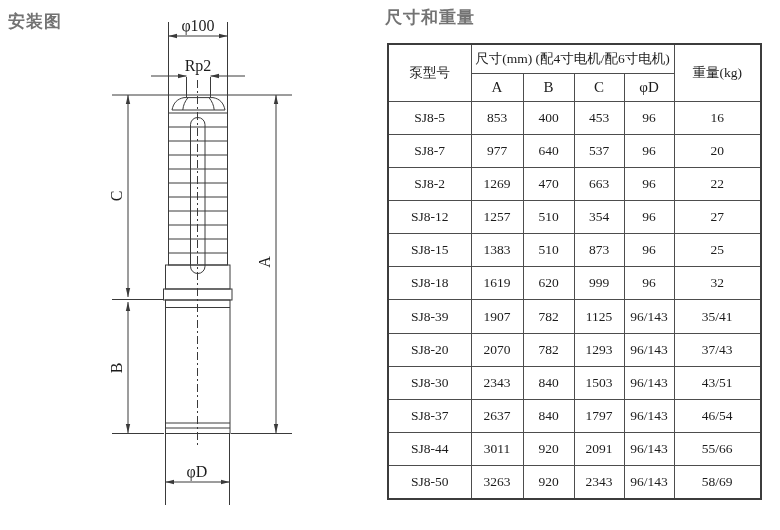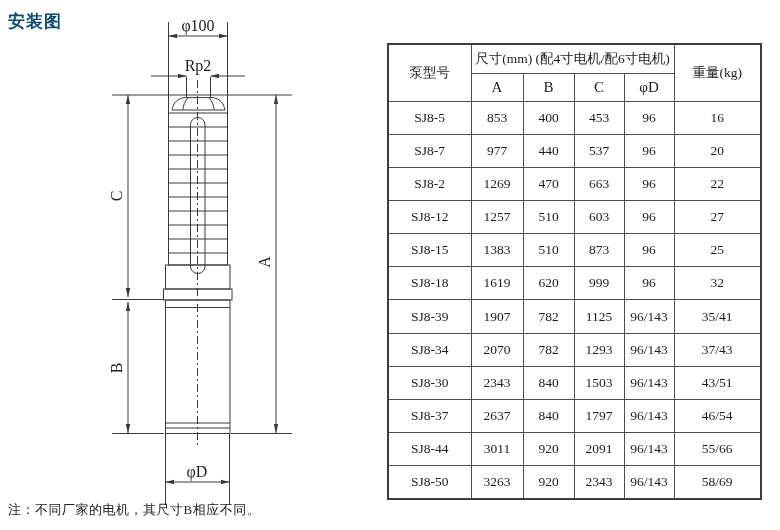--- a/index.html
+++ b/index.html
@@ -2,21 +2,21 @@
 <html><head>
 <meta charset="utf-8">
 <style>
   html,body{margin:0;padding:0;background:#fff;}
   .page{
     position:relative;width:780px;height:530px;background:#ffffff;overflow:hidden;
     font-family:"Liberation Serif","DejaVu Serif",serif;color:#1c1c1c;
   }
   .title{
     position:absolute;font-family:"Liberation Sans","DejaVu Sans",sans-serif;
-    font-weight:bold;font-size:17px;color:#0c4a6e;letter-spacing:1px;
+    font-weight:bold;font-size:17px;color:#737373;letter-spacing:1px;
   }
   .title-left{left:8px;top:10px;}
   .title-right{left:385px;top:6px;}
   .note{
     position:absolute;left:8px;top:501px;font-size:13px;color:#222;letter-spacing:0.5px;
   }
   svg.diagram{position:absolute;left:0;top:0;}
   svg .ln{stroke:#3a3a3a;stroke-width:1;fill:none;}
   svg .ah{fill:#3a3a3a;stroke:none;}
   svg .dim-text{font-family:"Liberation Serif","DejaVu Serif",serif;font-size:16px;fill:#1c1c1c;}
@@ -119,22 +119,22 @@
     <line class="ln" x1="197.5" y1="80" x2="197.5" y2="445" stroke-dasharray="8 3 2 3"></line>
 
     <text class="dim-text" x="198" y="31" text-anchor="middle">φ100</text>
     <text class="dim-text" x="198" y="71" text-anchor="middle">Rp2</text>
     <text class="dim-text" transform="translate(122,196) rotate(-90)" text-anchor="middle">C</text>
     <text class="dim-text" transform="translate(122,368) rotate(-90)" text-anchor="middle">B</text>
     <text class="dim-text" transform="translate(270,262) rotate(-90)" text-anchor="middle">A</text>
     <text class="dim-text" x="197" y="477" text-anchor="middle">φD</text>
   </svg>
 
-  <div class="note">注：不同厂家的电机，其尺寸B相应不同。</div>
-
+
+  <div class="title title-right">尺寸和重量</div>
 
   <table class="dims">
     <colgroup>
       <col style="width:83px">
         <col style="width:52px">
         <col style="width:51px">
       <col style="width:50px">
         <col style="width:50px">
         <col style="width:87px">
     </colgroup>
@@ -156,38 +156,38 @@
           <td>SJ8-5</td>
           <td>853</td>
           <td>400</td>
           <td>453</td>
           <td>96</td>
           <td>16</td>
         </tr>
         <tr>
           <td>SJ8-7</td>
           <td>977</td>
-          <td>440</td>
+          <td>640</td>
           <td>537</td>
           <td>96</td>
           <td>20</td>
         </tr>
         <tr>
           <td>SJ8-2</td>
           <td>1269</td>
           <td>470</td>
           <td>663</td>
           <td>96</td>
           <td>22</td>
         </tr>
         <tr>
           <td>SJ8-12</td>
           <td>1257</td>
           <td>510</td>
-          <td>603</td>
+          <td>354</td>
           <td>96</td>
           <td>27</td>
         </tr>
         <tr>
           <td>SJ8-15</td>
           <td>1383</td>
           <td>510</td>
           <td>873</td>
           <td>96</td>
           <td>25</td>
@@ -202,21 +202,21 @@
         </tr>
         <tr>
           <td>SJ8-39</td>
           <td>1907</td>
           <td>782</td>
           <td>1125</td>
           <td>96/143</td>
           <td>35/41</td>
         </tr>
         <tr>
-          <td>SJ8-34</td>
+          <td>SJ8-20</td>
           <td>2070</td>
           <td>782</td>
           <td>1293</td>
           <td>96/143</td>
           <td>37/43</td>
         </tr>
         <tr>
           <td>SJ8-30</td>
           <td>2343</td>
           <td>840</td>

